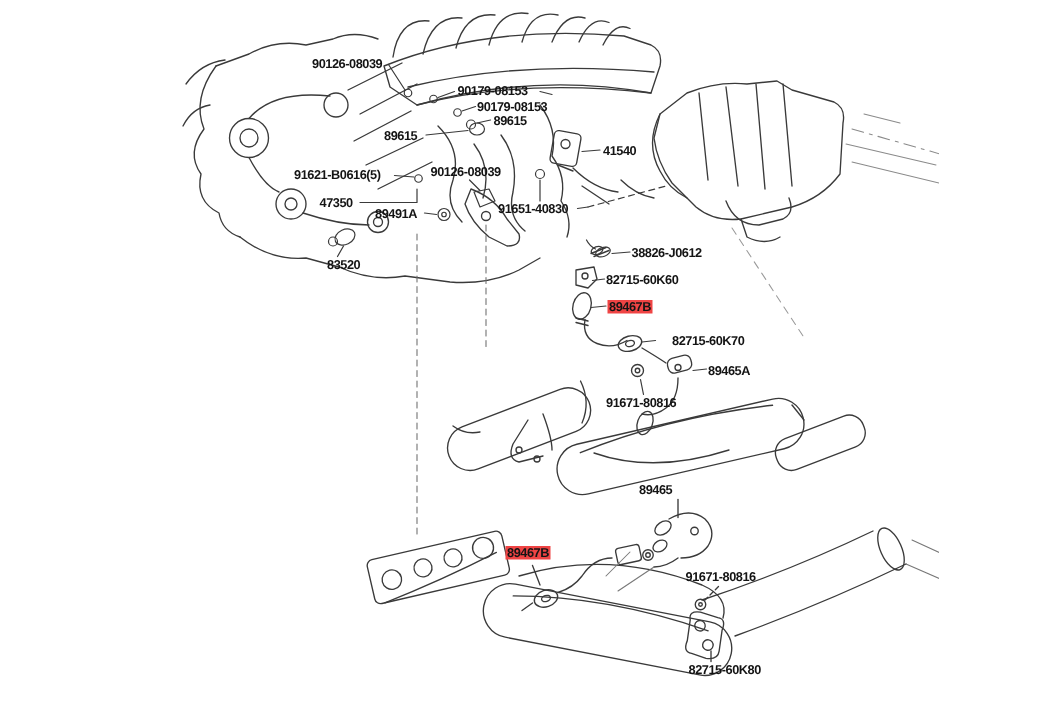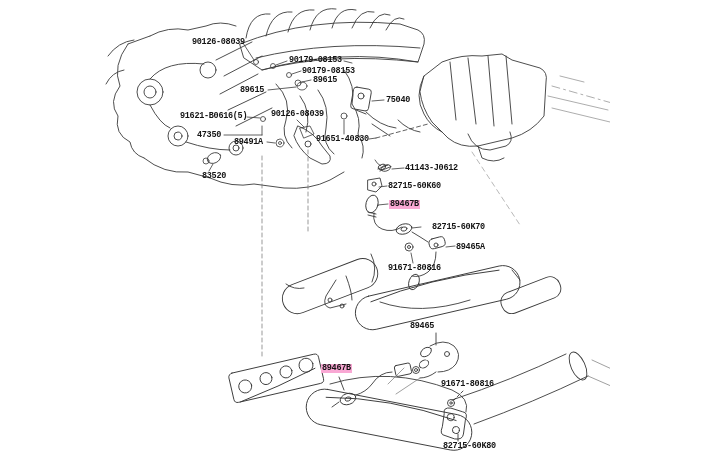--- a/index.html
+++ b/index.html
@@ -1,25 +1,26 @@
 <!DOCTYPE html>
 <html><head>
 <meta charset="utf-8">
 <style>
   html,body{margin:0;padding:0;background:#fff;}
   .canvas{
     position:relative;width:610px;height:468px;background:#ffffff;overflow:hidden;
-    font-family:Liberation Mono, monospace;
+    font-family:Liberation Sans, sans-serif;
+    margin-left:16px;
   }
   .art{position:absolute;left:0;top:0;}
   .plabel{
     position:absolute;font-weight:bold;font-size:8.5px;line-height:9px;
     letter-spacing:-0.3px;color:#141414;white-space:nowrap;cursor:pointer;
   }
-  .plabel.hl{background:#f9a8d4;padding:0 1px;}
+  .plabel.hl{background:#ef4444;padding:0 1px;}
   .footer-code{
     position:absolute;font-size:7px;line-height:7px;color:#97948a;
     letter-spacing:0;white-space:nowrap;
   }
 </style>
 </head>
 <body>
 
 <div class="canvas">
 
@@ -216,28 +217,28 @@
       <path d="M463,391 L454,400" stroke-dasharray="3 2"></path>
       <path d="M458,441 L458,434"></path>
     </g>
   </svg>
 
   <div class="plabel" style="left: 192px; top: 38px;">90126-08039</div>
   <div class="plabel" style="left: 289px; top: 56px;">90179-08153</div>
   <div class="plabel" style="left: 302px; top: 67px;">90179-08153</div>
   <div class="plabel" style="left: 313px; top: 76px;">89615</div>
   <div class="plabel" style="left: 240px; top: 86px;">89615</div>
-  <div class="plabel" style="left: 386px; top: 96px;">75040</div>
+  <div class="plabel" style="left: 386px; top: 96px;">41540</div>
   <div class="plabel" style="left: 180px; top: 112px;">91621-B0616(5)</div>
   <div class="plabel" style="left: 271px; top: 110px;">90126-08039</div>
   <div class="plabel" style="left: 197px; top: 131px;">47350</div>
   <div class="plabel" style="left: 234px; top: 138px;">89491A</div>
   <div class="plabel" style="left: 316px; top: 135px;">91651-40830</div>
   <div class="plabel" style="left: 202px; top: 172px; text-align: right;">83520</div>
-  <div class="plabel" style="left: 405px; top: 164px;">41143-J0612</div>
+  <div class="plabel" style="left: 405px; top: 164px;">38826-J0612</div>
   <div class="plabel" style="left: 388px; top: 182px;">82715-60K60</div>
   <div class="plabel hl" style="left: 389px; top: 200px;">89467B</div>
   <div class="plabel" style="left: 432px; top: 223px;">82715-60K70</div>
   <div class="plabel" style="left: 456px; top: 243px;">89465A</div>
   <div class="plabel" style="left: 388px; top: 264px;">91671-80816</div>
   <div class="plabel" style="left: 410px; top: 322px;">89465</div>
   <div class="plabel hl" style="left: 321px; top: 364px;">89467B</div>
   <div class="plabel" style="left: 441px; top: 380px;">91671-80816</div>
   <div class="plabel" style="left: 443px; top: 442px;">82715-60K80</div>
 

